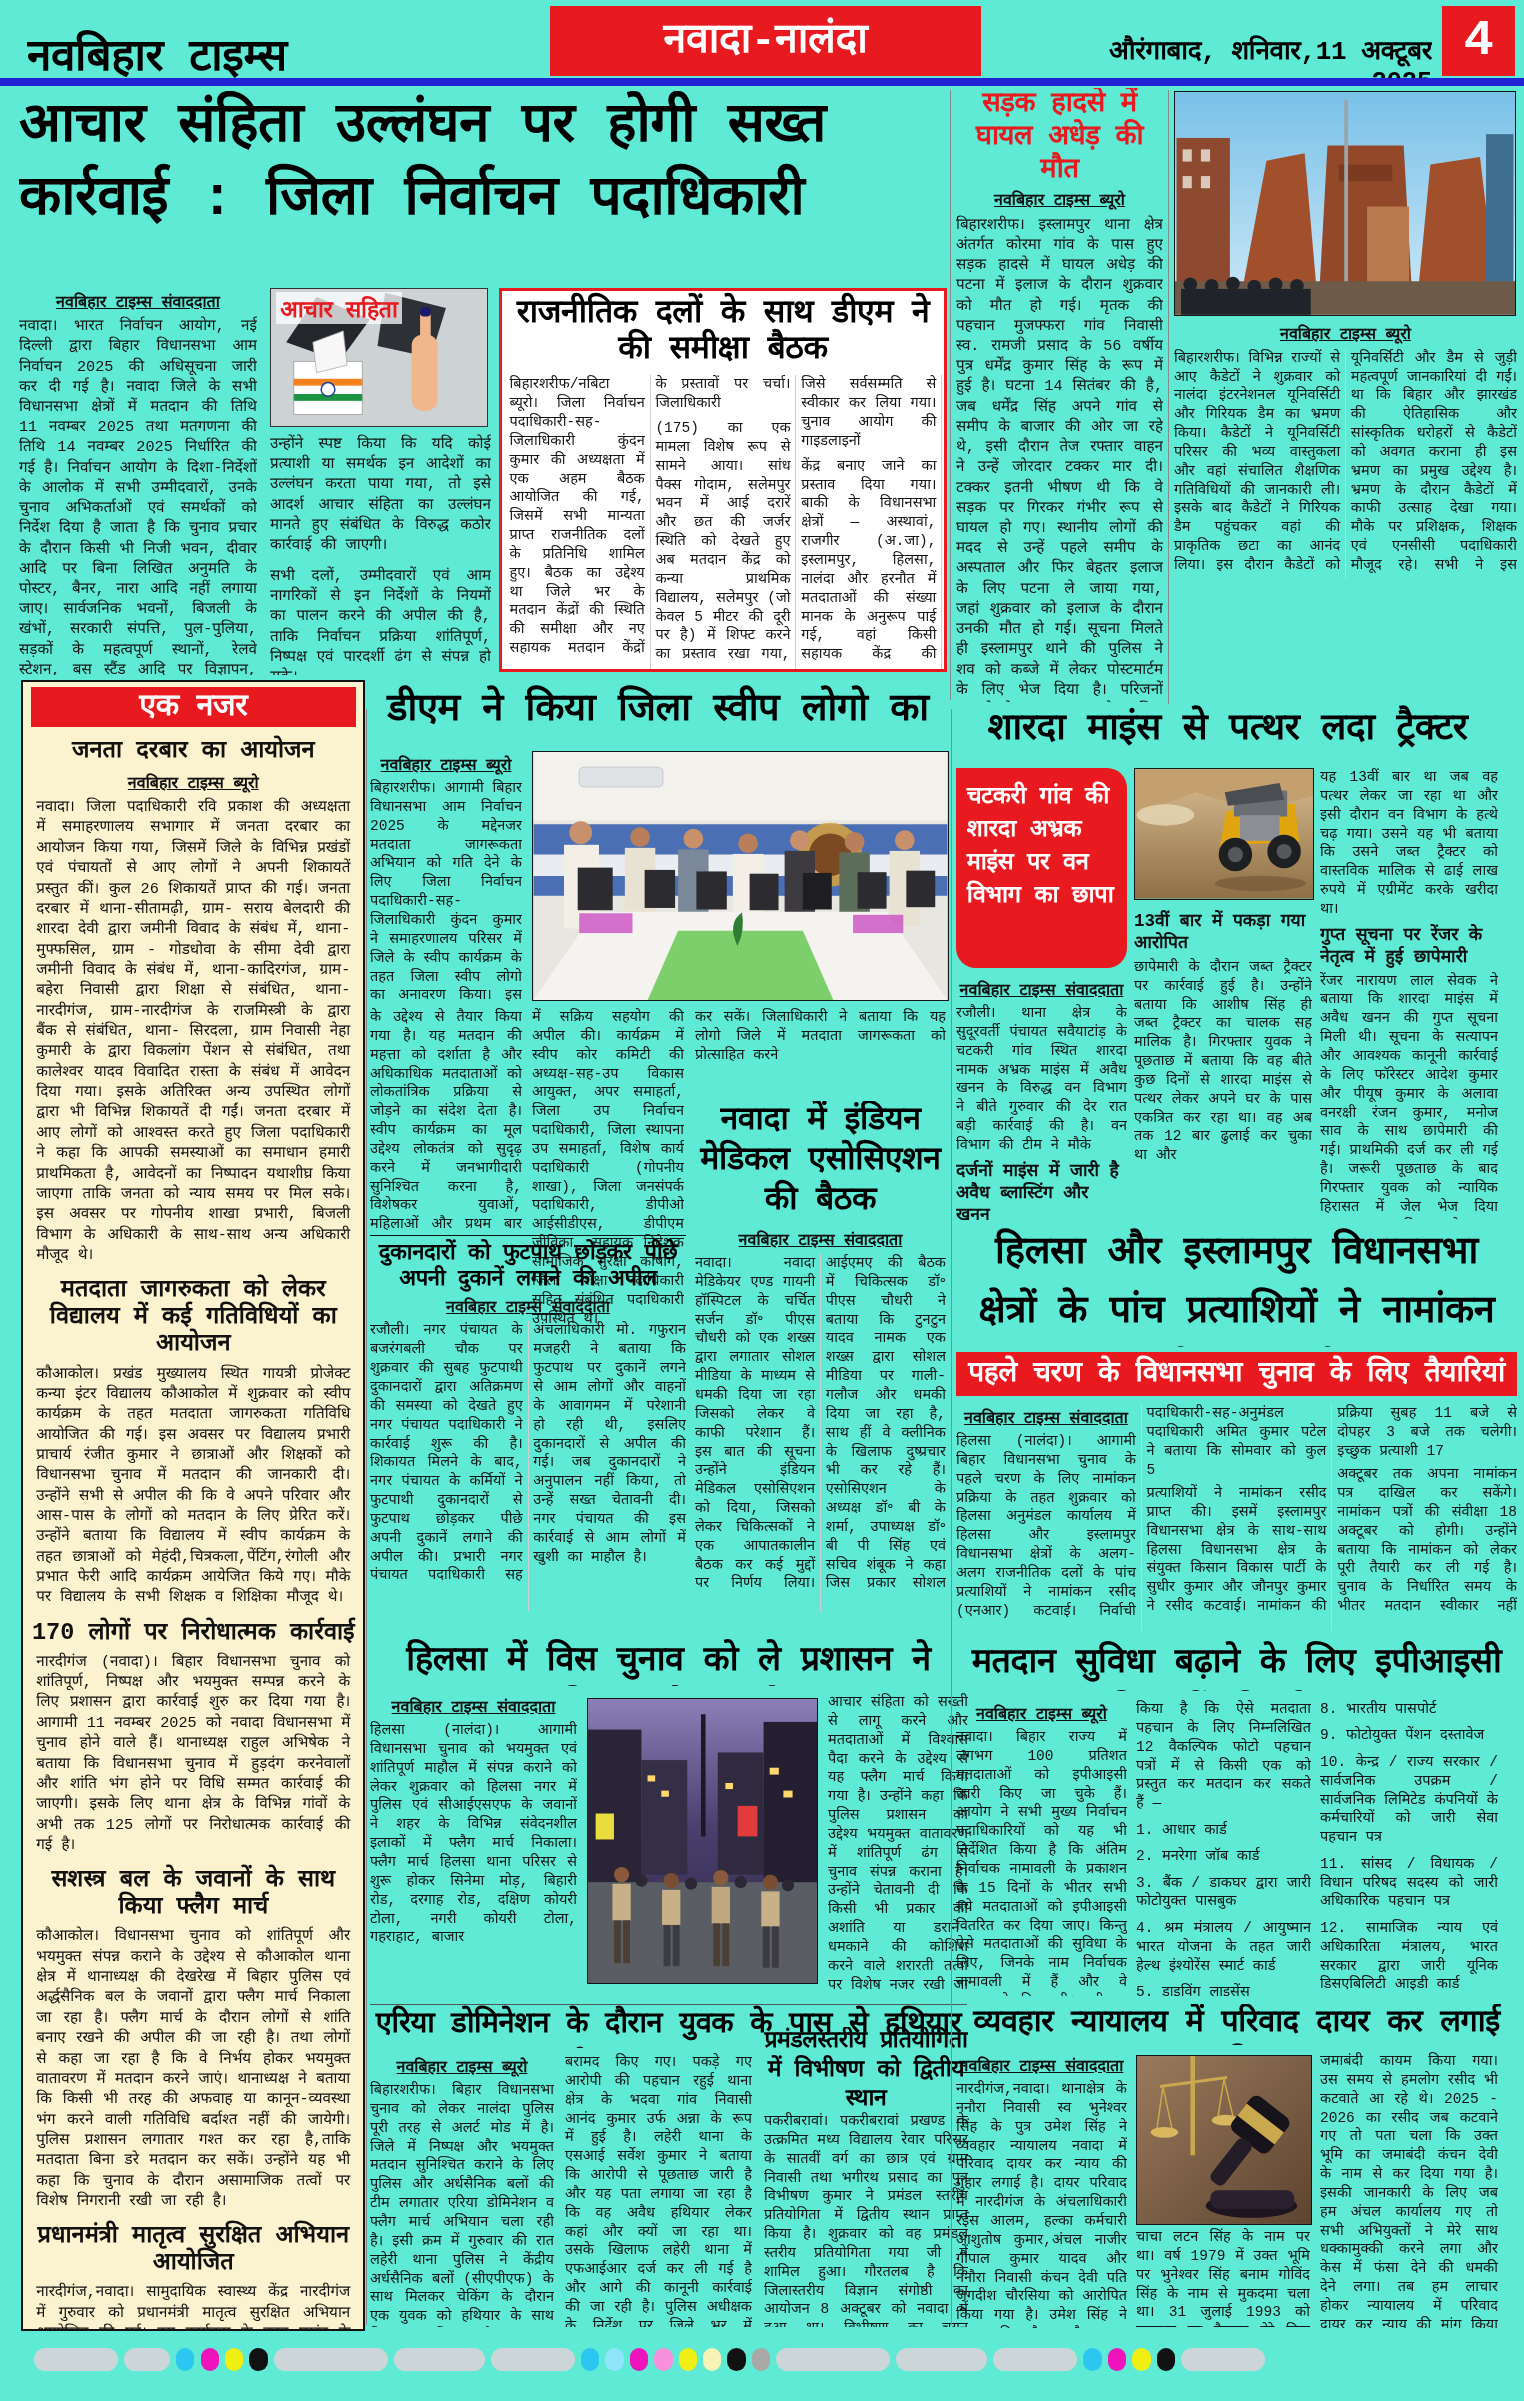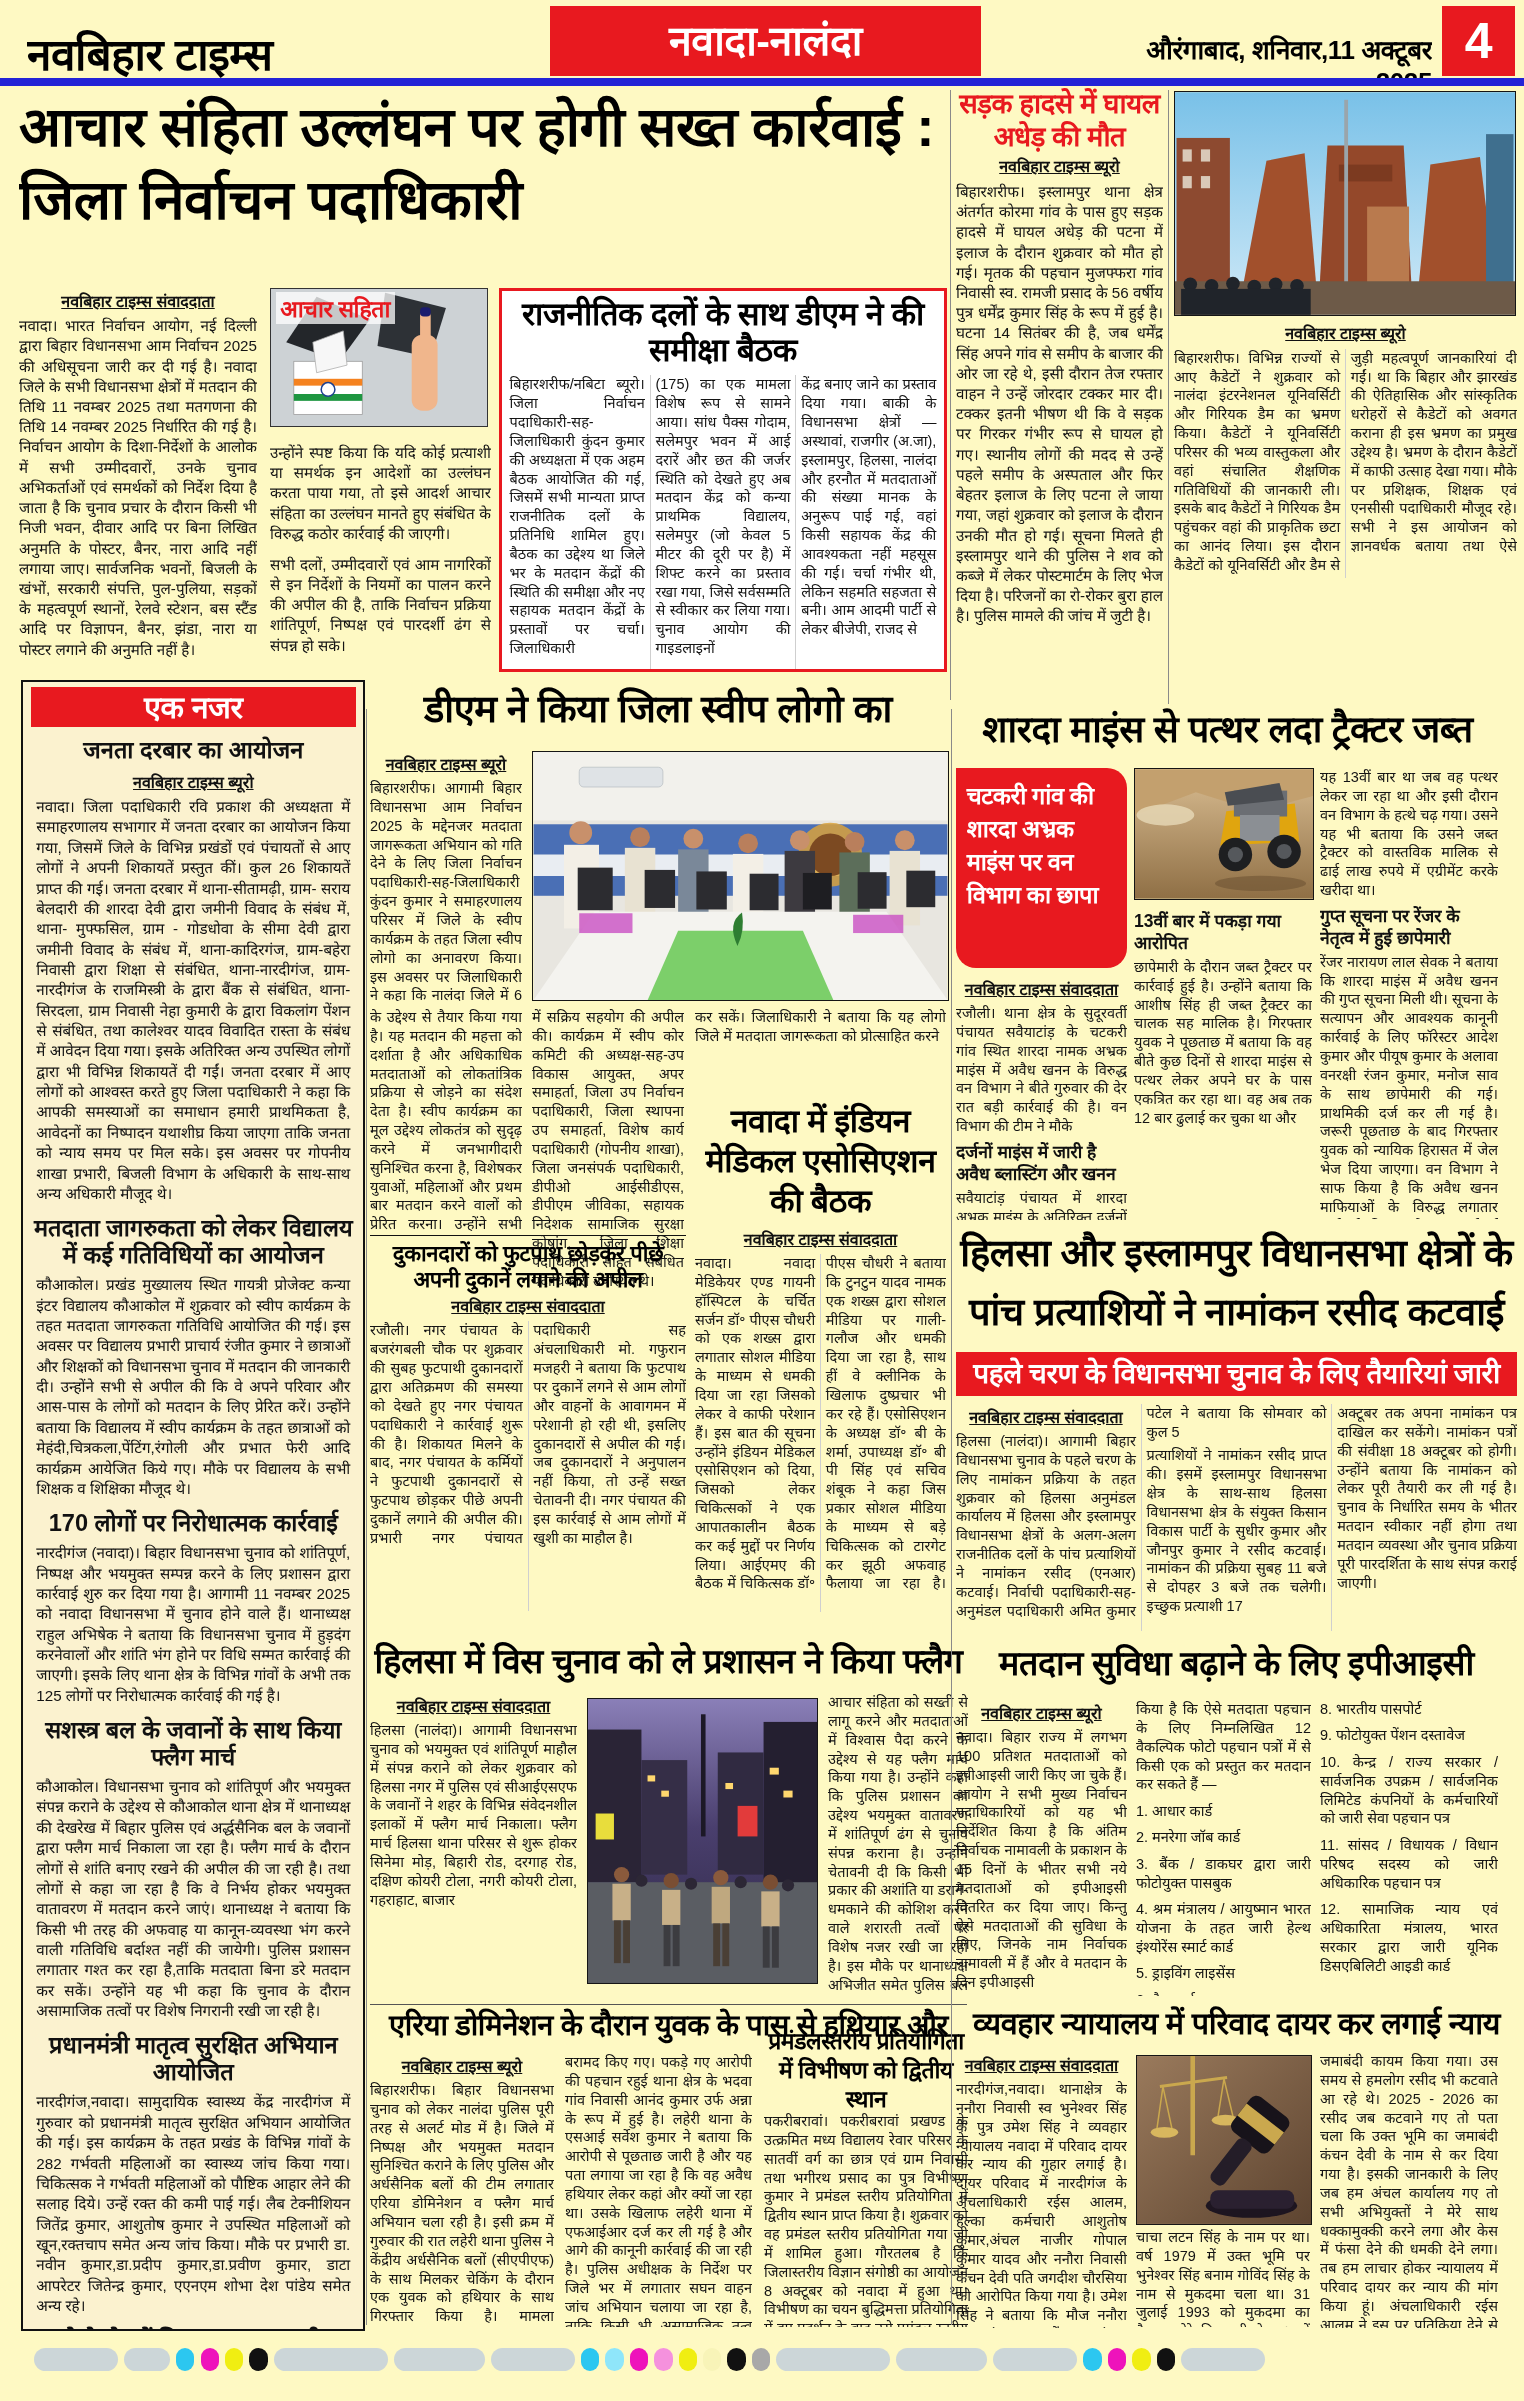--- a/index.html
+++ b/index.html
@@ -1,17 +1,17 @@
 <!DOCTYPE html>
 <html style="font-size:12.2px"><head>
 <meta charset="utf-8">
 <style>
   html,body{margin:0;padding:0;background:#e9e9e9;}
-  .page{position:relative;width:1524px;height:2401px;background:#fef9c3;overflow:hidden;
-        font-family:Liberation Sans, sans-serif;color:#111;}
+  .page{position:relative;width:1524px;height:2401px;background:#5eead4;overflow:hidden;
+        font-family:Liberation Mono, monospace;color:#111;}
   .abs{position:absolute;overflow:hidden;}
   .body-txt{font-size:15.2px;line-height:1.33;text-align:justify;color:#141414;}
   .body-sm{font-size:14.5px;line-height:1.3;text-align:justify;color:#141414;}
   .byline{font-weight:bold;text-align:center;text-decoration:underline;font-size:16px;margin:1.5px 0 4.6px 0;}
   .hn{font-weight:800;color:#000;letter-spacing:-0.4px;}
   .center{text-align:center;}
   .red-box{background:#e8191f;color:#fff;}
   .photo{border:1.5px solid #151515;display:block;}
   .subhead{font-weight:800;font-size:17.5px;line-height:1.25;margin:6.1px 0 3px 0;text-align:left;}
   .cols2{columns:2;column-gap:10.7px;column-rule:0.8px solid #cfcfcf;}
@@ -103,21 +103,21 @@
           <circle cx="75" cy="132" r="9" fill="#fff" stroke="#1b3f8f" stroke-width="2"></circle>
           <polygon points="55,70 95,55 100,100 60,110" fill="#f7f7f7" stroke="#aaa"></polygon>
           <g>
             <rect x="185" y="60" width="34" height="100" rx="14" fill="#f0b68c"></rect>
             <rect x="196" y="28" width="14" height="52" rx="7" fill="#f0b68c"></rect>
             <rect x="196" y="24" width="14" height="12" rx="5" fill="#1b1b6e"></rect>
           </g>
         </svg>
         <div class="hn" style="position:absolute;left:4.6px;top:3px;color:#e8191f;font-size:23px;background:rgba(255,255,255,.75);padding:0 4.6px;">आचार सहिता</div>
       </div>
-      <div class="body-txt" style="margin-top:16px;">उन्होंने स्पष्ट किया कि यदि कोई प्रत्याशी या समर्थक इन आदेशों का उल्लंघन करता पाया गया, तो इसे आदर्श आचार संहिता का उल्लंघन मानते हुए संबंधित के विरुद्ध कठोर कार्रवाई की जाएगी।</div>
+      <div class="body-txt" style="margin-top:7px;">उन्होंने स्पष्ट किया कि यदि कोई प्रत्याशी या समर्थक इन आदेशों का उल्लंघन करता पाया गया, तो इसे आदर्श आचार संहिता का उल्लंघन मानते हुए संबंधित के विरुद्ध कठोर कार्रवाई की जाएगी।</div>
       <div class="body-txt" style="margin-top:10.7px;">सभी दलों, उम्मीदवारों एवं आम नागरिकों से इन निर्देशों के नियमों का पालन करने की अपील की है, ताकि निर्वाचन प्रक्रिया शांतिपूर्ण, निष्पक्ष एवं पारदर्शी ढंग से संपन्न हो सके।</div>
     </div>
   </div>
 
   <div class="abs" style="left:499px;top:288px;width:448px;height:384px;border:3px solid #e8191f;background:#fff;box-sizing:border-box;padding:4.6px 7.6px;">
     <div class="hn center" style="font-size:32px;line-height:1.15;margin-bottom:6.1px;">राजनीतिक दलों के साथ डीएम ने की समीक्षा बैठक</div>
     <div class="cols3" style="height:305px;">
       <div class="body-sm" style="margin-bottom:6.1px;">बिहारशरीफ/नबिटा ब्यूरो। जिला निर्वाचन पदाधिकारी-सह-जिलाधिकारी कुंदन कुमार की अध्यक्षता में एक अहम बैठक आयोजित की गई, जिसमें सभी मान्यता प्राप्त राजनीतिक दलों के प्रतिनिधि शामिल हुए। बैठक का उद्देश्य था जिले भर के मतदान केंद्रों की स्थिति की समीक्षा और नए सहायक मतदान केंद्रों के प्रस्तावों पर चर्चा। जिलाधिकारी</div>
       <div class="body-sm" style="margin-bottom:6.1px;">(175) का एक मामला विशेष रूप से सामने आया। सांध पैक्स गोदाम, सलेमपुर भवन में आई दरारें और छत की जर्जर स्थिति को देखते हुए अब मतदान केंद्र को कन्या प्राथमिक विद्यालय, सलेमपुर (जो केवल 5 मीटर की दूरी पर है) में शिफ्ट करने का प्रस्ताव रखा गया, जिसे सर्वसम्मति से स्वीकार कर लिया गया। चुनाव आयोग की गाइडलाइनों</div>
       <div class="body-sm">केंद्र बनाए जाने का प्रस्ताव दिया गया। बाकी के विधानसभा क्षेत्रों — अस्थावां, राजगीर (अ.जा), इस्लामपुर, हिलसा, नालंदा और हरनौत में मतदाताओं की संख्या मानक के अनुरूप पाई गई, वहां किसी सहायक केंद्र की आवश्यकता नहीं महसूस की गई। चर्चा गंभीर थी, लेकिन सहमति सहजता से बनी। आम आदमी पार्टी से लेकर बीजेपी, राजद से</div>

